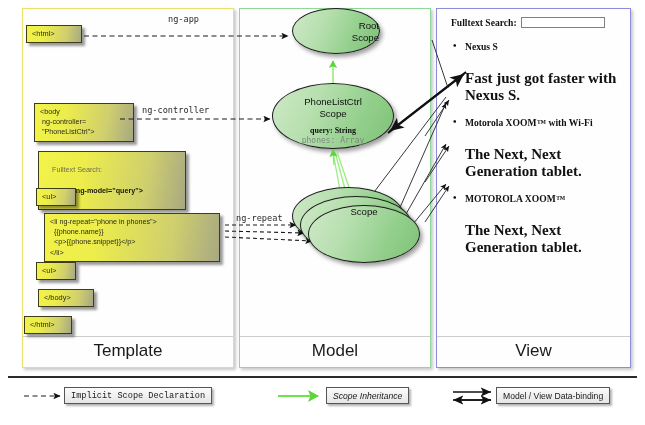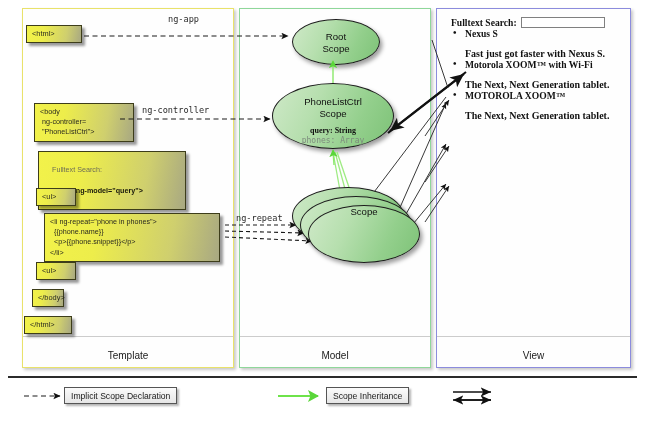--- a/index.html
+++ b/index.html
@@ -29,21 +29,21 @@
   }
   .panel-template { left: 22px;  top: 8px; width: 212px; height: 360px; border: 1.5px solid #e9e26a; }
   .panel-model    { left: 239px; top: 8px; width: 192px; height: 360px; border: 1.5px solid #8fd79a; }
   .panel-view     { left: 436px; top: 8px; width: 195px; height: 360px; border: 1.5px solid #8c8cdd; }
 
   .panel-caption {
     position: absolute;
     bottom: 6px;
     left: 0; right: 0;
     text-align: center;
-    font-size: 10px;
+    font-size: 17px;
     color: #1a1a1a;
   }
   .panel-sep {
     position: absolute;
     left: 0; right: 0;
     bottom: 30px;
     height: 1px;
     background: #cccccc;
   }
 
@@ -119,34 +119,35 @@
     padding: 0 2px;
   }
   .view-list { margin: 0; padding: 0; list-style: none; }
   .view-list li { margin: 0; padding: 0; }
   .view-item-name {
     position: relative;
     font-size: 9.6px;
     font-weight: bold;
     color: #111111;
     padding-left: 20px;
+    margin-top: 13px;
   }
   .view-item-name::before {
     content: "\2022";
     position: absolute;
     left: 8px;
     top: -1px;
     font-size: 10px;
   }
   .view-item-snippet {
-    font-size: 10px;
+    font-size: 15px;
     font-weight: bold;
     color: #111111;
     padding-left: 20px;
-    margin-top: 9px;
+    margin-top: 18px;
   }
 
   
   .edge-label {
     position: absolute;
     font-family: "DejaVu Sans Mono", monospace;
     font-size: 8.6px;
     color: #2b2b2b;
     white-space: nowrap;
   }
@@ -202,30 +203,30 @@
 
   <div class="codebox small" style="left:36px; top:188px; width:40px;">&lt;ul&gt;</div>
 
   <div class="codebox" style="left:44px; top:213px; width:176px;">&lt;li ng-repeat="phone in phones"&gt;
   {{phone.name}}
   &lt;p&gt;{{phone.snippet}}&lt;/p&gt;
 &lt;/li&gt;</div>
 
   <div class="codebox small" style="left:36px; top:262px; width:40px;">&lt;ul&gt;</div>
 
-  <div class="codebox small" style="left:32px; top:289px; width:32px;">&lt;/body&gt;</div>
+  <div class="codebox small" style="left:38px; top:289px; width:56px;">&lt;/body&gt;</div>
 
   <div class="codebox small" style="left:24px; top:316px; width:48px;">&lt;/html&gt;</div>
 
   <div class="panel panel-model">
     <div class="panel-sep"></div>
     <div class="panel-caption">Model</div>
   </div>
 
-  <div class="ellipse" style="left:292px; top:19px; width:88px; height:46px;">
+  <div class="ellipse" style="left:292px; top:8px; width:88px; height:46px;text-align:right;">
     <div class="etitle" style="padding-top:11px;">Root</div>
     <div class="etitle">Scope</div>
   </div>
 
   <div class="ellipse" style="left:272px; top:83px; width:122px; height:66px;">
     <div class="etitle" style="padding-top:12px;">PhoneListCtrl</div>
     <div class="etitle">Scope</div>
     <div class="eprop strong" style="margin-top:7px;">query: String</div>
     <div class="eprop faded">phones: Array</div>
   </div>
@@ -334,18 +335,19 @@
 
     <g>
       <path d="M453,392 L491,392" stroke="#111111" stroke-width="1.6" fill="none" marker-end="url(#ah-dark-sm)"></path>
       <path d="M491,400 L453,400" stroke="#111111" stroke-width="1.6" fill="none" marker-end="url(#ah-dark-sm)"></path>
       <path d="M455,400 L491,400" stroke="#111111" stroke-width="1.6" fill="none" marker-end="url(#ah-dark-sm)"></path>
     </g>
   </svg>
 
   <div class="legend-rule"></div>
 
-  <div class="legend-box" style="left:64px; top:387px;">Implicit Scope Declaration</div>
-
-  <div class="legend-box" style="left:326px; top:387px;">Scope Inheritance</div>
-
+  <div class="legend-box" style="left:64px; top:387px;font-family:Liberation Mono, monospace;">Implicit Scope Declaration</div>
+
+  <div class="legend-box" style="left:326px; top:387px;font-style:italic;">Scope Inheritance</div>
+
+  <div class="legend-box" style="left:496px; top:387px;">Model / View Data-binding</div>
 
 </div>
 
 </body></html>

